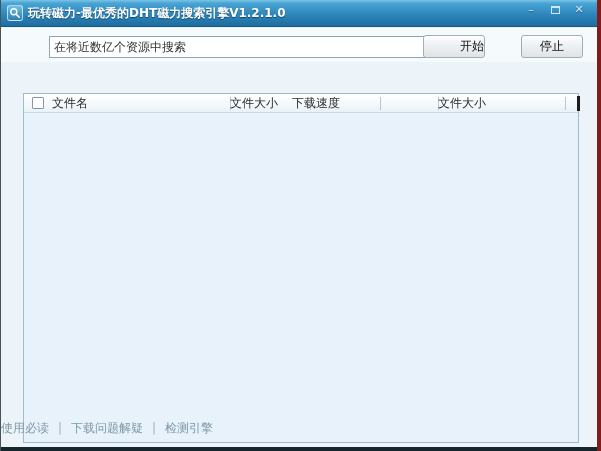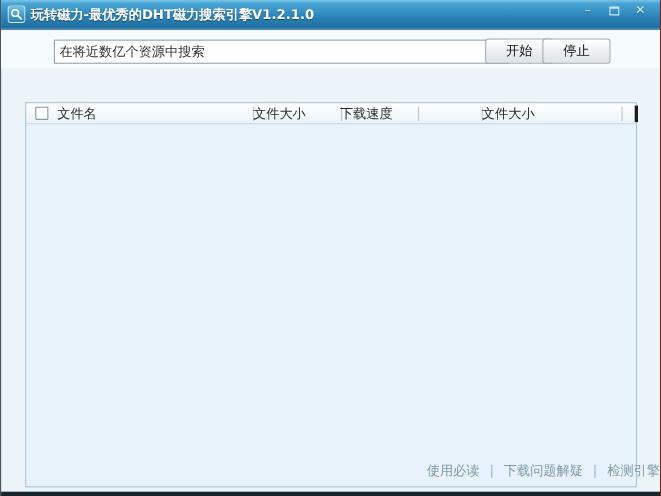--- a/index.html
+++ b/index.html
@@ -1,20 +1,20 @@
 <!DOCTYPE html>
 <html><head>
 <meta charset="utf-8">
 <style>
   * { margin:0; padding:0; box-sizing:border-box; }
   html,body { width:601px; height:451px; background:#d7dde1; font-family:"DejaVu Sans","Liberation Sans",sans-serif; }
   .window {
     position:relative; width:601px; height:451px;
     background:#ecf4f9;
-    border-left:1px solid #44535c; border-right:1px solid #7f1d1d;
+    border-left:1px solid #44535c; border-right:4px solid #7f1d1d;
     overflow:hidden;
   }
   
   .titlebar {
     position:absolute; left:0; top:0; width:100%; height:27px;
     background:linear-gradient(#7cc4e4 0%, #49a5d5 12%, #2e86ba 55%, #1d6da0 100%);
     border-bottom:1px solid #155a86;
   }
   .app-icon {
     position:absolute; left:6px; top:5px; width:16px; height:16px;
@@ -46,22 +46,22 @@
     font-size:12px; color:#333; padding:0 4px; outline:none;
   }
   .btn {
     position:absolute; top:7px; width:62px; height:23px;
     border:1px solid #a4adb3; border-radius:3px;
     background:linear-gradient(#fefefe,#eef1f3 45%,#dfe4e7);
     box-shadow:inset 0 1px 0 #ffffff;
     font-family:"DejaVu Sans","Liberation Sans",sans-serif;
     font-size:12px; color:#111; cursor:pointer;
   }
-  .btn-start { left:440px; }
-  .btn-stop  { left:492px; }
+  .btn-start { left:422px;text-align:right; }
+  .btn-stop  { left:520px; }
   
   .table {
     position:absolute; left:22px; top:62px; width:556px; height:350px;
     border:1px solid #9fbccb; background:#e7f2fa;margin-top:31px;
   }
   .thead {
     position:relative; width:100%; height:19px;
     background:linear-gradient(#ffffff,#f3f8fb 60%,#e9f2f8);
     border-bottom:1px solid #c6d8e2;
   }
@@ -70,21 +70,21 @@
   .sel-all {
     position:absolute; left:8px; top:3px; width:12px; height:12px;
     background:#ffffff; border:1px solid #8796a0; border-radius:1px; cursor:pointer;
   }
   .col-sep { position:absolute; top:3px; width:1px; height:13px; background:#b5c9d4; }
   .head-caret { position:absolute; left:553px; top:2px; width:3px; height:15px; background:#1d1d1d; }
   .tbody { position:absolute; left:0; top:19px; right:0; bottom:0; background:#e7f2fa; }
   
   .footer {
     position:absolute; left:0; top:420px; width:100%; height:18px;
-    text-align:right; font-size:12px; color:#7f99a6; white-space:nowrap;
+    text-align:left; font-size:12px; color:#7f99a6; white-space:nowrap;
   }
   .footer a { color:#7f99a6; text-decoration:none; cursor:pointer; }
   .footer .sep { color:#9db3bf; margin:0 9px; }
   .bottom-edge { position:absolute; left:0; bottom:0; width:100%; height:4px; background:#16242c; }
 </style>
 </head>
 <body>
 
 <div class="window">
 
@@ -111,21 +111,21 @@
     <button class="btn btn-stop">停止</button>
   </div>
 
   <div class="table">
     <div class="thead">
       <span class="sel-all"></span>
       <div class="th" style="left:28px;">文件名</div>
       <div class="col-sep" style="left:206px;"></div>
       <div class="th th-c" style="left:206px; width:80px;">文件大小</div>
       <div class="col-sep" style="left:286px;"></div>
-      <div class="th th-c" style="left:285px; width:70px;">下载速度</div>
+      <div class="th th-c" style="left:268px; width:70px;">下载速度</div>
       <div class="col-sep" style="left:356px;"></div>
       <div class="col-sep" style="left:414px;"></div>
       <div class="th th-c" style="left:414px; width:127px;">文件大小</div>
       <div class="col-sep" style="left:541px;"></div>
       <div class="head-caret"></div>
     </div>
     <div class="tbody"></div>
   </div>
 
   <div class="footer">

